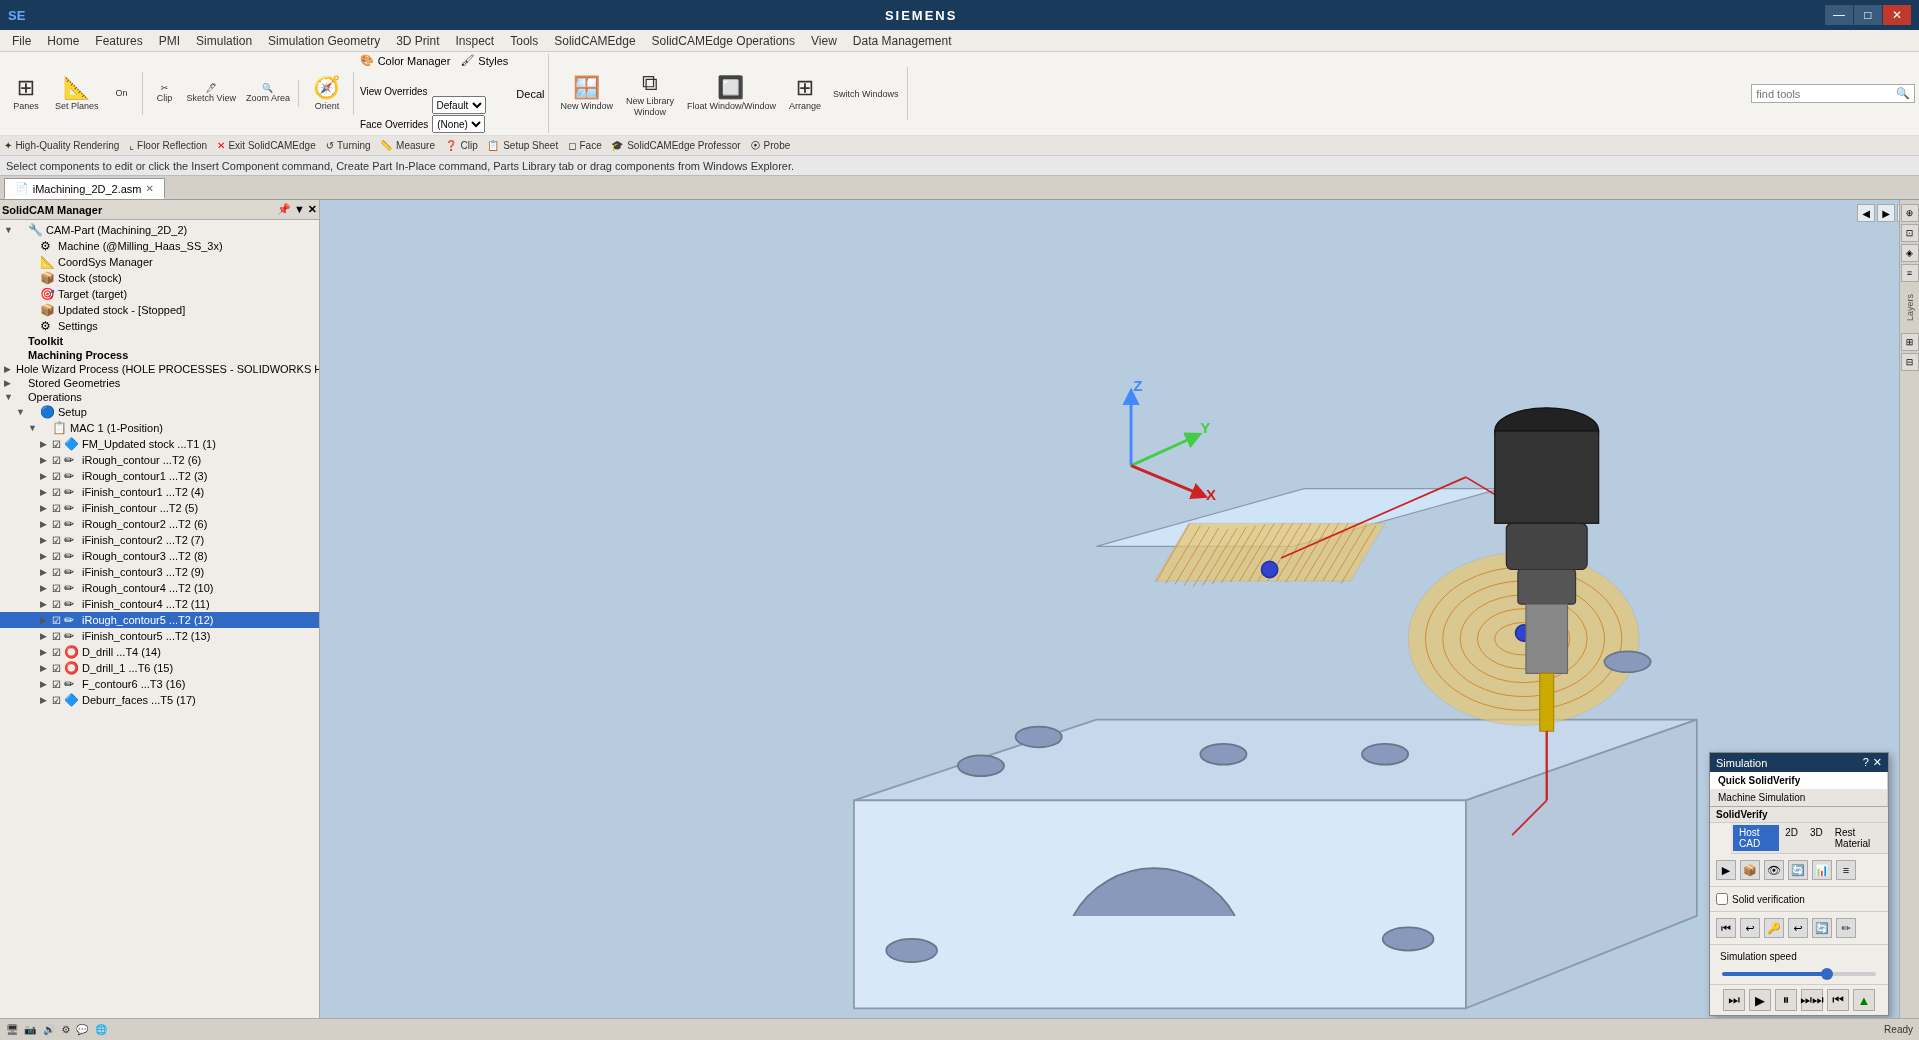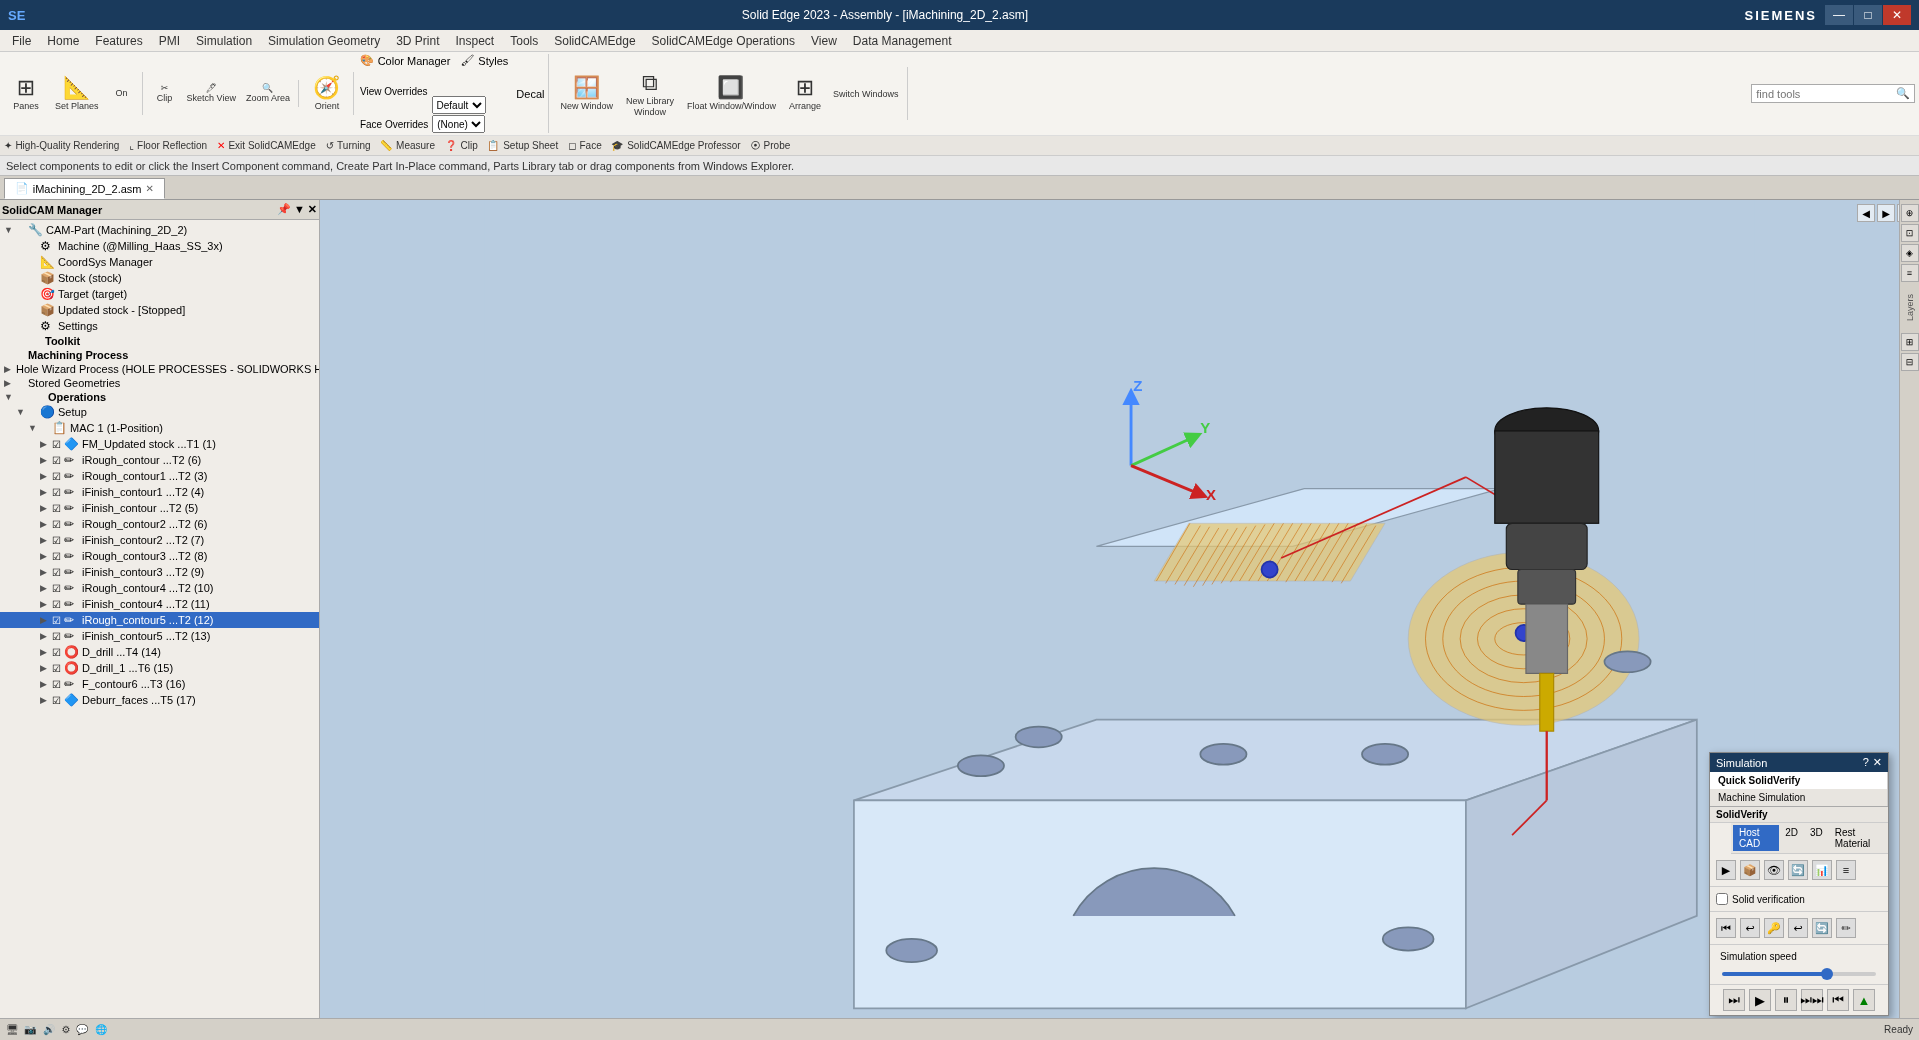--- a/index.html
+++ b/index.html
@@ -352,21 +352,20 @@
       align-items: center;
       gap: 3px;
       cursor: pointer;
     }
   </style>
 </head>
 <body>
 
 <div id="titlebar">
   <span style="font-size:13px; color:#6af; font-weight:bold;">SE</span>
-  <span style="flex:1; text-align:center; font-size:12px;">Solid Edge 2023 - Assembly - [iMachining_2D_2.asm]</span>
   <span style="font-size:13px; font-weight:bold; letter-spacing:2px; margin-right:8px;">SIEMENS</span>
   <div style="display:flex; gap:1px;">
     <button style="width:28px;height:20px;background:#3a5a7c;color:white;border:none;cursor:pointer;font-size:12px;">—</button>
     <button style="width:28px;height:20px;background:#3a5a7c;color:white;border:none;cursor:pointer;font-size:12px;">□</button>
     <button style="width:28px;height:20px;background:#c0392b;color:white;border:none;cursor:pointer;font-size:12px;">✕</button>
   </div>
 </div>
 
 <div id="menubar">
     <div class="menu-item">File</div>
@@ -575,21 +574,21 @@
           <span style="width: 12px; display: inline-block;"></span>
           <span class="tree-icon">📦</span>
           <span class="tree-text">Updated stock - [Stopped]</span>
         </div>
         <div class="tree-item" style="padding-left: 16px;">
           <span style="width: 12px; display: inline-block;"></span>
           <span style="width: 12px; display: inline-block;"></span>
           <span class="tree-icon">⚙</span>
           <span class="tree-text">Settings</span>
         </div>
-        <div class="tree-item" style="padding-left: 21px;">
+        <div class="tree-item" style="padding-left: 4px;">
           <span style="width: 12px; display: inline-block;"></span>
           <span style="width: 12px; display: inline-block;"></span>
           <span class="tree-text" style="font-weight: bold;">Toolkit</span>
         </div>
         <div class="tree-item" style="padding-left: 4px;">
           <span style="width: 12px; display: inline-block;"></span>
           <span style="width: 12px; display: inline-block;"></span>
           <span class="tree-text" style="font-weight: bold;">Machining Process</span>
         </div>
         <div class="tree-item" style="padding-left: 4px;">
@@ -598,21 +597,21 @@
           <span class="tree-text">Hole Wizard Process (HOLE PROCESSES - SOLIDWORKS HOLE WIZARD - METRIC)</span>
         </div>
         <div class="tree-item" style="padding-left: 4px;">
           <span class="tree-expand">▶</span>
           <span style="width: 12px; display: inline-block;"></span>
           <span class="tree-text">Stored Geometries</span>
         </div>
         <div class="tree-item" style="padding-left: 4px;">
           <span class="tree-expand">▼</span>
           <span style="width: 12px; display: inline-block;"></span>
-          <span class="tree-text" style="font-weight: bold; margin-left: 20px;">Operations</span>
+          <span class="tree-text" style="font-weight: normal;">Operations</span>
         </div>
         <div class="tree-item" style="padding-left: 16px;">
           <span class="tree-expand">▼</span>
           <span style="width: 12px; display: inline-block;"></span>
           <span class="tree-icon">🔵</span>
           <span class="tree-text">Setup</span>
         </div>
         <div class="tree-item" style="padding-left: 28px;">
           <span class="tree-expand">▼</span>
           <span style="width: 12px; display: inline-block;"></span>

